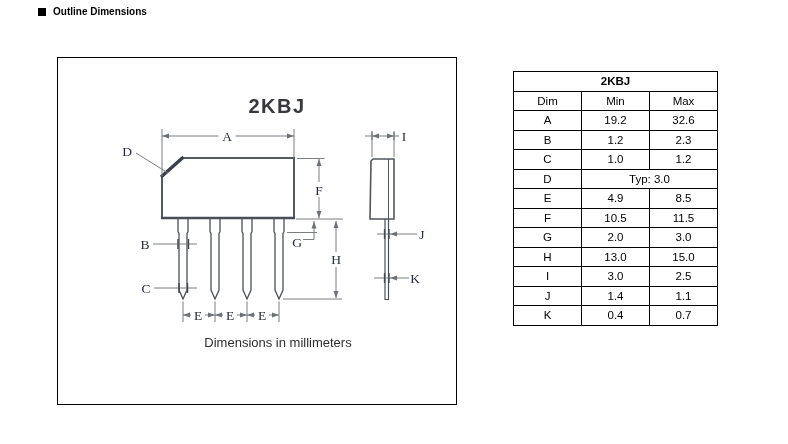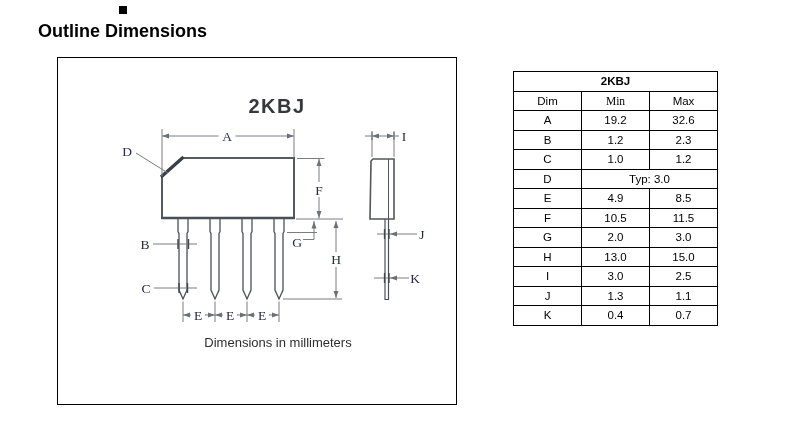--- a/index.html
+++ b/index.html
@@ -3,21 +3,21 @@
 <meta charset="utf-8">
 <style>
   html,body{margin:0;padding:0;background:#ffffff;}
   .sheet{
     position:relative;width:788px;height:444px;background:#ffffff;
     font-family:"Liberation Sans",sans-serif;overflow:hidden;
   }
   
   .heading{
     position:absolute;left:38px;top:6px;display:flex;align-items:center;gap:7px;
-    font-size:18px;font-weight:700;color:#000;flex-direction:column;
+    font-size:10px;font-weight:700;color:#000;
   }
   .bullet{width:8px;height:8px;background:#000;display:inline-block;}
   
   .drawbox{
     position:absolute;left:57px;top:57px;width:400px;height:348px;
     border:1.5px solid #010101;box-sizing:border-box;background:#fff;
   }
   .drawbox svg{position:absolute;left:0;top:0;}
   .dimlabel{
     font-family:"Liberation Serif",serif;font-size:13.5px;fill:#262b3e;
@@ -33,21 +33,21 @@
   .dimtable{
     position:absolute;left:513px;top:71px;width:205px;
     border-collapse:collapse;table-layout:fixed;
     font-family:"Liberation Sans",sans-serif;font-size:11.5px;color:#000;
   }
   .dimtable td{
     border:1px solid #000;height:18.5px;padding:0;text-align:center;
     vertical-align:middle;background:#fff;
   }
   .dimtable .thead{font-weight:700;}
-  .col-dim{width:64px;margin-top:8px;} .col-min{width:70px;font-family:Liberation Serif, serif;} .col-max{width:71px;margin-top:16px;}
+  .col-dim{width:64px;margin-top:8px;} .col-min{width:70px;} .col-max{width:71px;margin-top:16px;}
 </style>
 </head>
 <body>
 
 <div class="sheet">
 
   <div class="heading">
     <span class="bullet"></span>
     <span>Outline Dimensions</span>
   </div>
@@ -231,21 +231,21 @@
       <td>13.0</td>
       <td>15.0</td>
     </tr>
     <tr>
       <td>I</td>
       <td>3.0</td>
       <td>2.5</td>
     </tr>
     <tr>
       <td>J</td>
-      <td>1.3</td>
+      <td>1.4</td>
       <td>1.1</td>
     </tr>
     <tr>
       <td>K</td>
       <td>0.4</td>
       <td>0.7</td>
     </tr>
   </tbody>
     </table>
 

